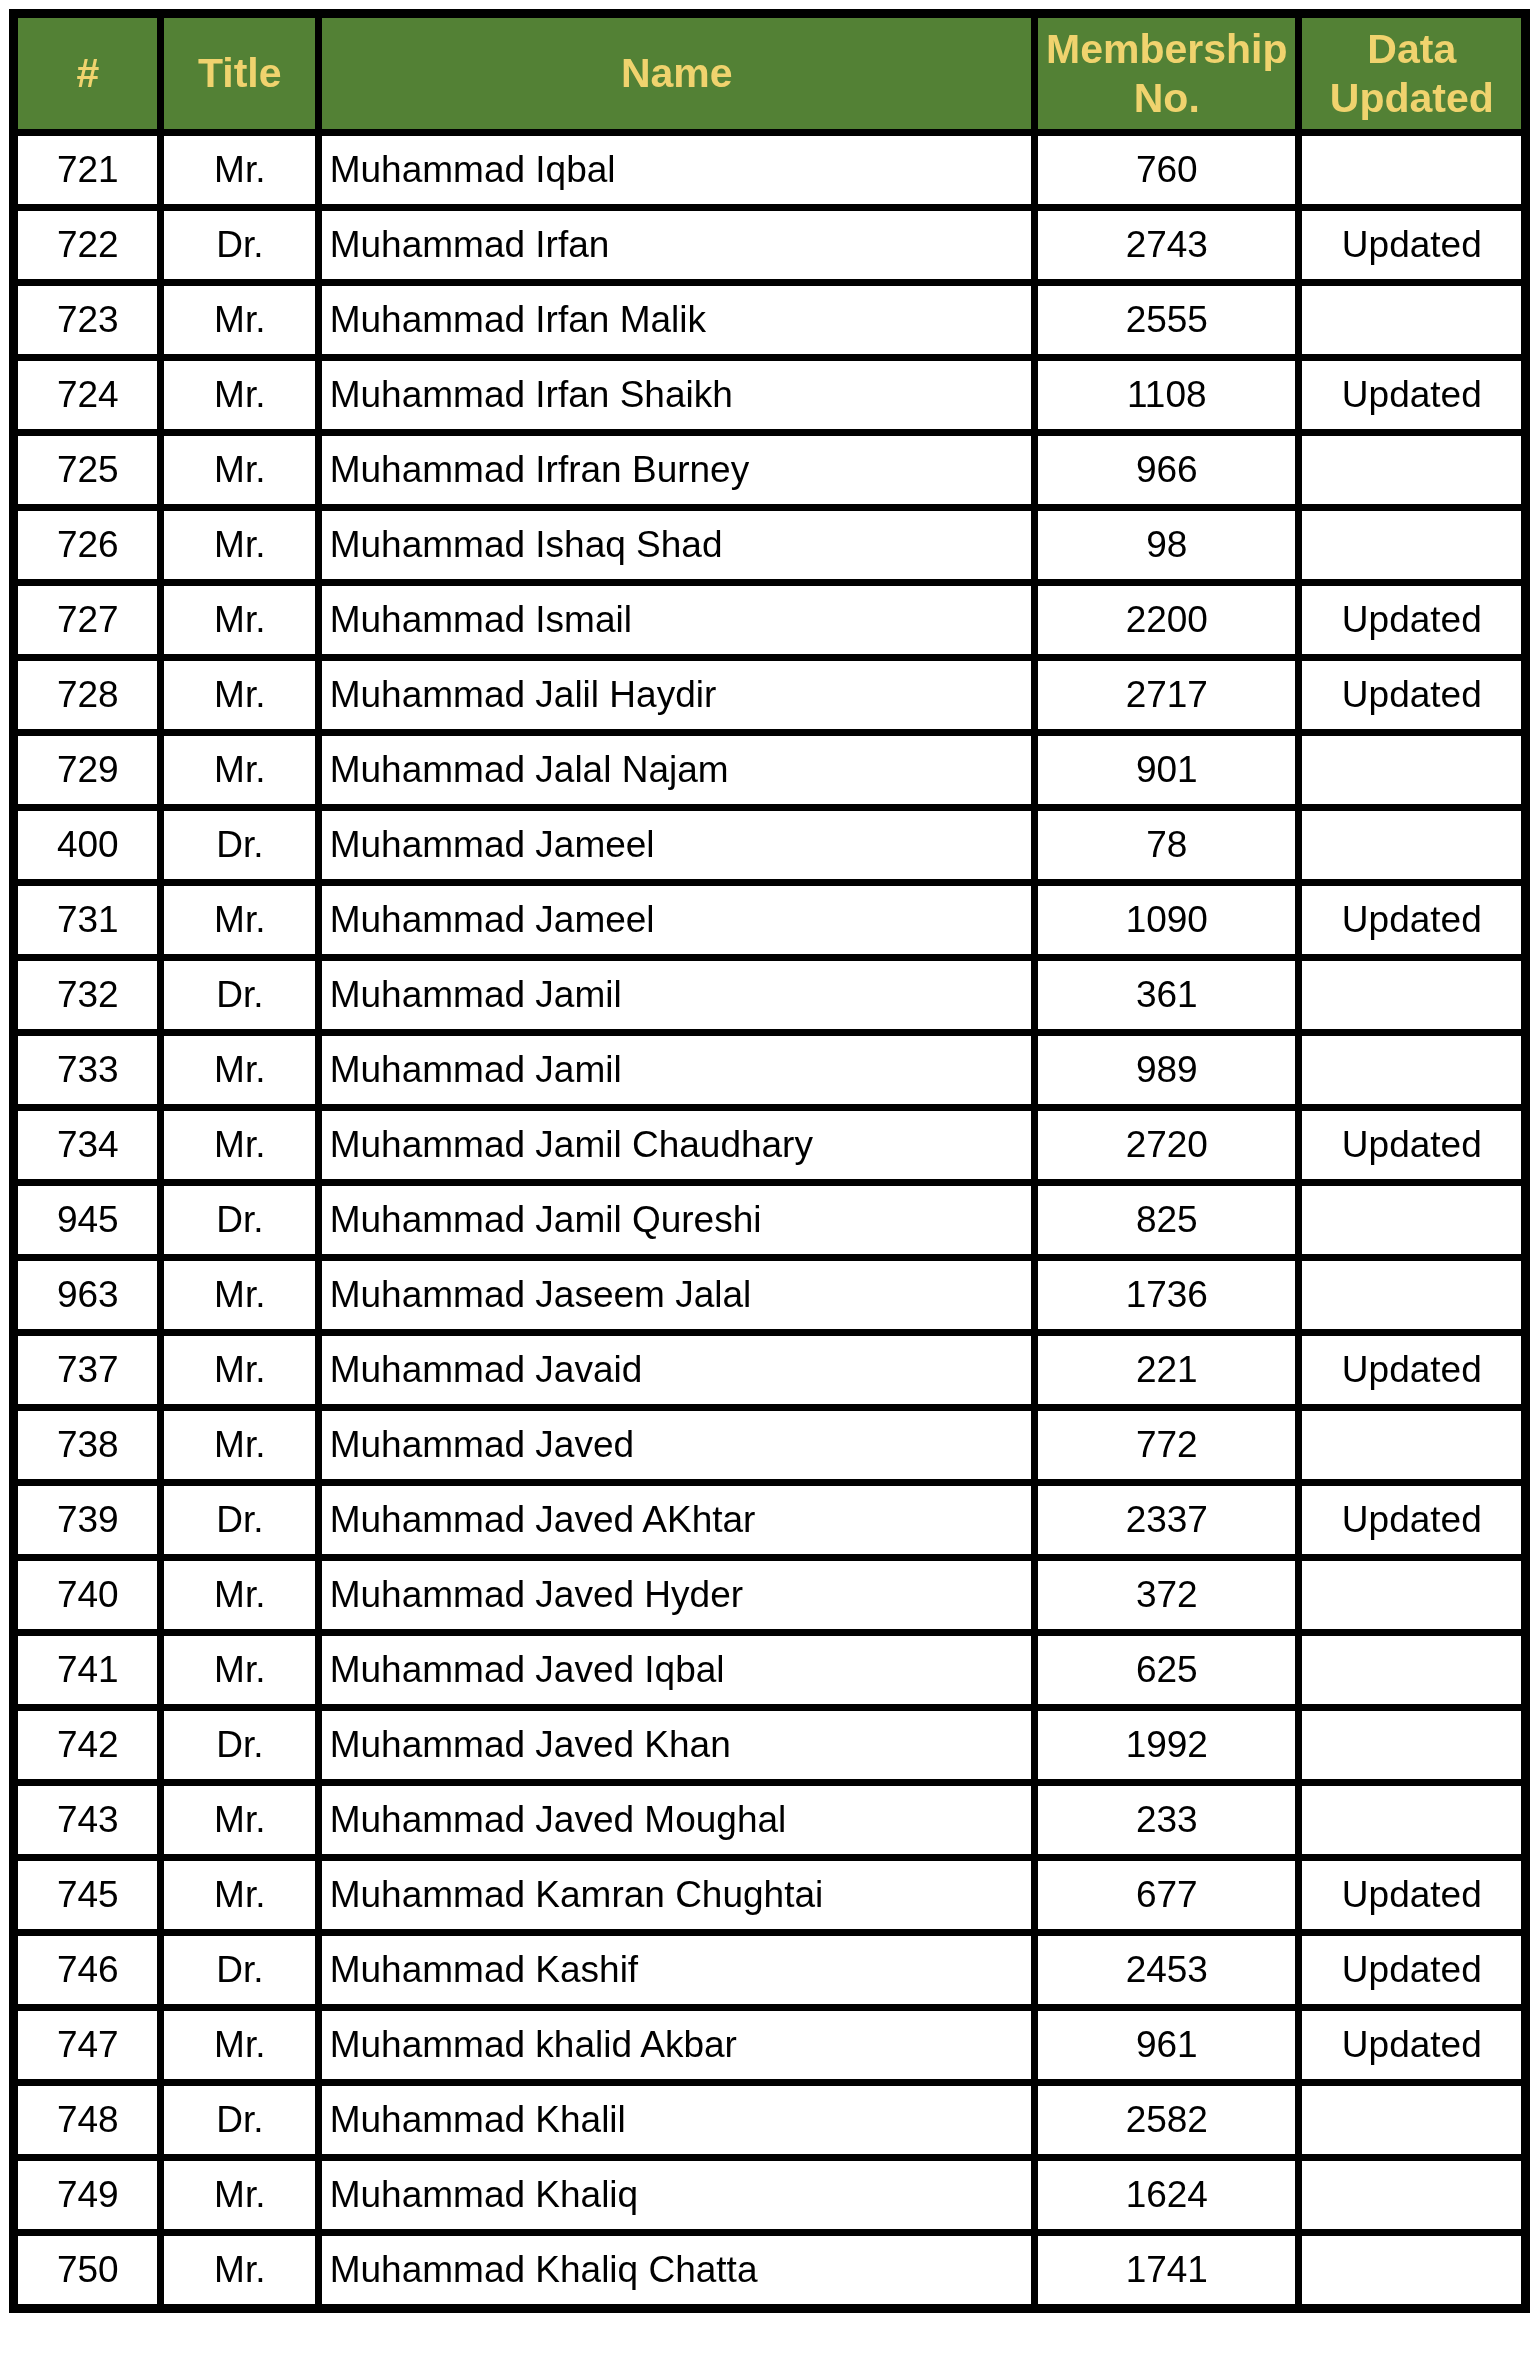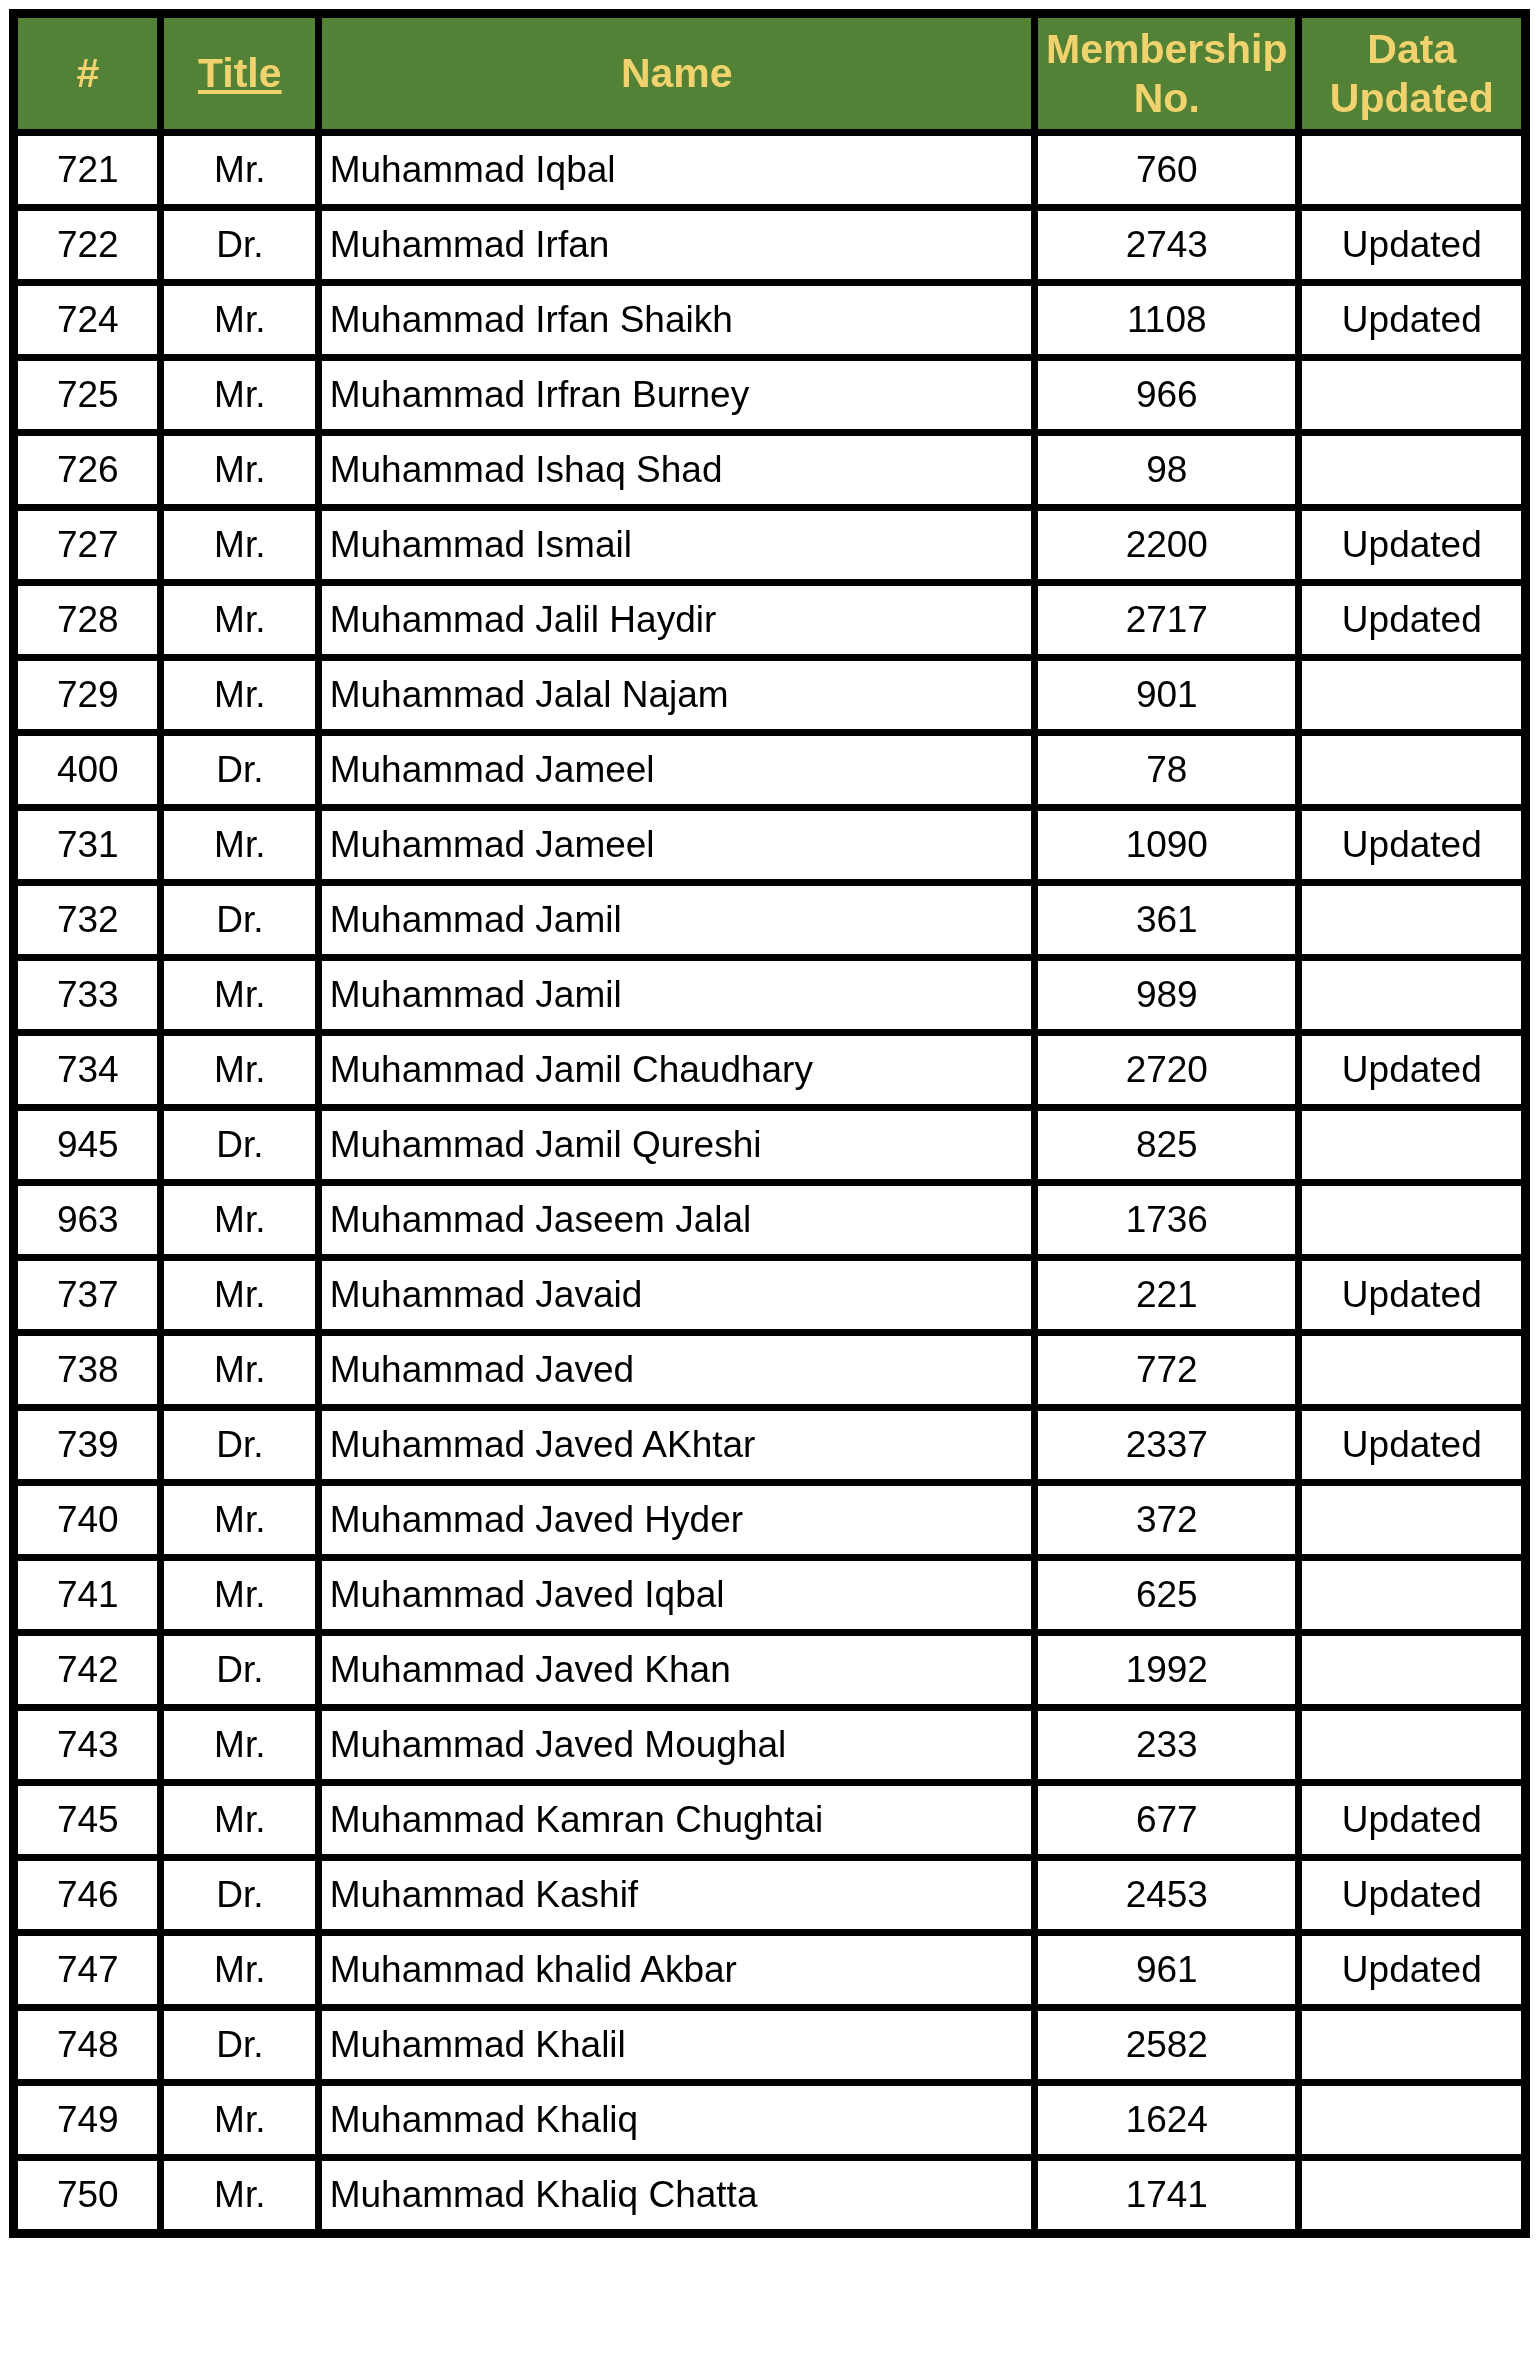--- a/index.html
+++ b/index.html
@@ -65,21 +65,21 @@
     <colgroup>
       <col class="w-num">
         <col class="w-title">
         <col class="w-name">
         <col class="w-mem">
         <col class="w-upd">
     </colgroup>
     <thead>
       <tr>
         <th style="background: rgb(83, 129, 53); color: rgb(240, 211, 110);">#</th>
-        <th style="background: rgb(83, 129, 53); color: rgb(240, 211, 110); text-decoration: underline;">Title</th>
+        <th style="background: rgb(83, 129, 53); color: rgb(240, 211, 110);">Title</th>
         <th style="background: rgb(83, 129, 53); color: rgb(240, 211, 110);">Name</th>
         <th style="background: rgb(83, 129, 53); color: rgb(240, 211, 110);">Membership No.</th>
         <th style="background: rgb(83, 129, 53); color: rgb(240, 211, 110);">Data Updated</th>
       </tr>
     </thead>
     <tbody id="rows">
         <tr>
           <td class="c-num">721</td>
           <td class="c-title">Mr.</td>
           <td class="c-name">Muhammad Iqbal</td>
@@ -87,20 +87,27 @@
           <td class="c-upd"></td>
         </tr>
         <tr>
           <td class="c-num">722</td>
           <td class="c-title">Dr.</td>
           <td class="c-name">Muhammad Irfan</td>
           <td class="c-mem">2743</td>
           <td class="c-upd">Updated</td>
         </tr>
         <tr>
+          <td class="c-num">723</td>
+          <td class="c-title">Mr.</td>
+          <td class="c-name">Muhammad Irfan Malik</td>
+          <td class="c-mem">2555</td>
+          <td class="c-upd"></td>
+        </tr>
+        <tr>
           <td class="c-num">724</td>
           <td class="c-title">Mr.</td>
           <td class="c-name">Muhammad Irfan Shaikh</td>
           <td class="c-mem">1108</td>
           <td class="c-upd">Updated</td>
         </tr>
         <tr>
           <td class="c-num">725</td>
           <td class="c-title">Mr.</td>
           <td class="c-name">Muhammad Irfran Burney</td>

